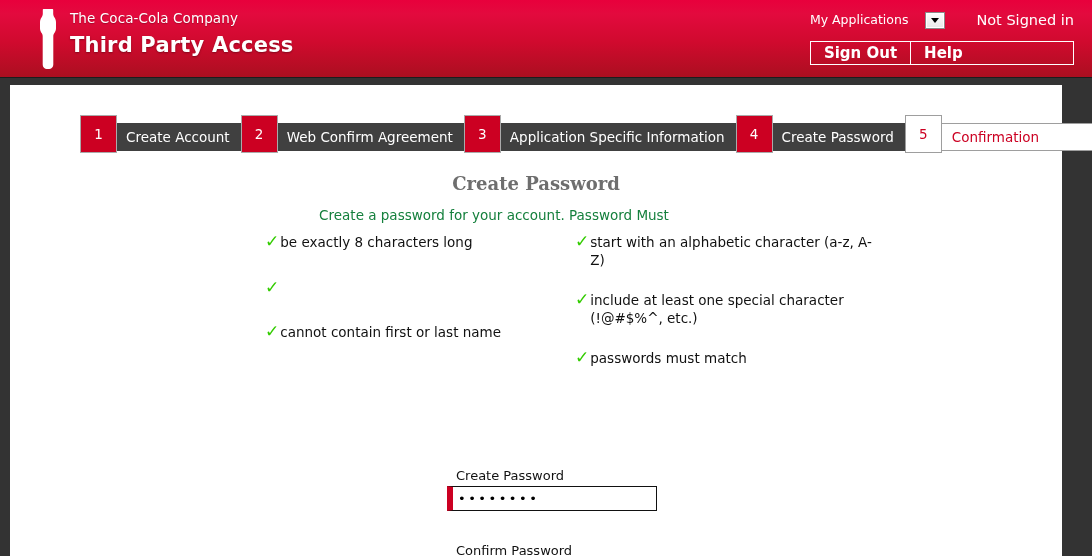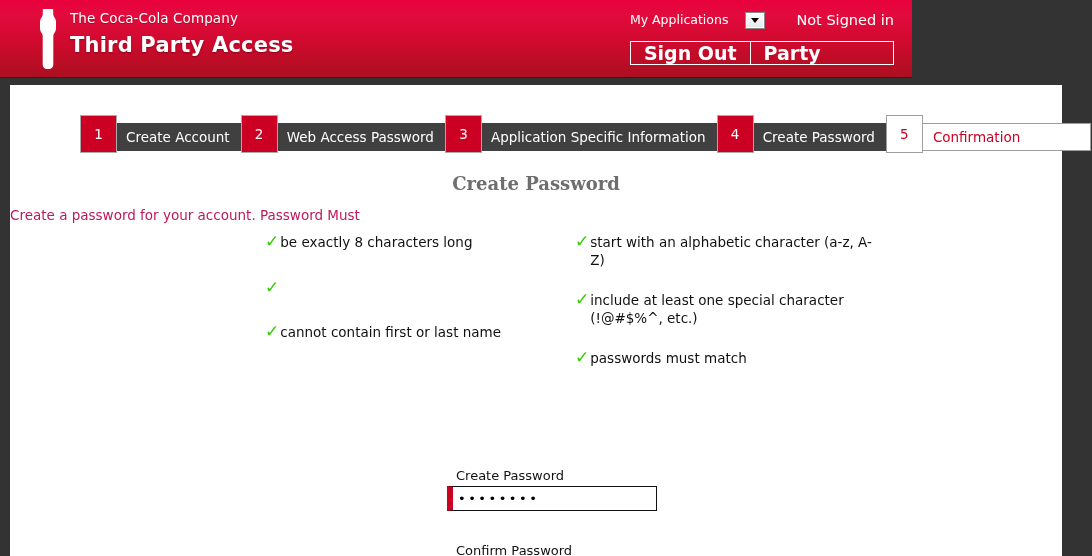--- a/index.html
+++ b/index.html
@@ -12,21 +12,21 @@
     background: #333333;
     font-family: "DejaVu Sans", "Liberation Sans", sans-serif;
     overflow: hidden;
     position: relative;
   }
 
   
   .header {
     position: absolute;
     left: 0; top: 0;
-    width: 912px;
+    width: 1092px;
     height: 78px;
     background: linear-gradient(to bottom, #e8003c 0%, #e30a3e 18%, #d00a2e 55%, #ab0f20 100%);
     border-bottom: 1px solid #1d1d1d;
     box-sizing: border-box;
   }
   .brand-wrap {
     position: absolute;
     left: 38px; top: 6px;
     display: flex;
     align-items: flex-start;
@@ -97,21 +97,21 @@
     line-height: 16px;
   }
   .btn-group {
     display: flex;
     margin-top: 10px;
     border: 1px solid #ffffff;
     height: 22px;
   }
   .hdr-btn {
     color: #ffffff;
-    font-size: 19px;
+    font-size: 15px;
     font-weight: bold;
     padding: 0 13px;
     display: flex;
     align-items: center;
     cursor: pointer;
     background: transparent;
   }
   .hdr-btn + .hdr-btn { border-left: 1px solid #ffffff; }
 
   
@@ -175,23 +175,23 @@
     text-align: center;
     font-family: "DejaVu Serif", "Liberation Serif", serif;
     font-size: 18px;
     font-weight: bold;
     color: #6e6e6e;
   }
   .form-sub {
     position: absolute;
     left: 0; top: 122px;
     width: 968px;
-    text-align: left;
-    font-size: 13.5px;
-    color: #be185d;
+    text-align: center;
+    font-size: 13.5px;
+    color: #15803d;
   }
 
   
   .reqs {
     position: absolute;
     left: 255px; top: 148px;
     width: 620px;
     display: flex;
   }
   .req-col { width: 310px; }
@@ -270,36 +270,36 @@
   <div class="header-right">
     <div class="apps-row">
       <span class="apps-label">My Applications</span>
       <span class="apps-select">
         <span class="caret-dn"></span>
       </span>
       <span class="signed-status">Not Signed in</span>
     </div>
     <div class="btn-group">
       <div class="hdr-btn">Sign Out</div>
-      <div class="hdr-btn">Party</div>
+      <div class="hdr-btn">Help</div>
     </div>
   </div>
 
 </div>
 
 <div class="page">
 
   <div class="steps">
     <div class="step active">
       <div class="step-num">1</div>
       <div class="step-label">Create Account</div>
     </div>
     <div class="step active">
       <div class="step-num">2</div>
-      <div class="step-label">Web Access Password</div>
+      <div class="step-label">Web Confirm Agreement</div>
     </div>
     <div class="step active">
       <div class="step-num">3</div>
       <div class="step-label">Application Specific Information</div>
     </div>
     <div class="step active">
       <div class="step-num">4</div>
       <div class="step-label">Create Password</div>
     </div>
     <div class="step inactive">

